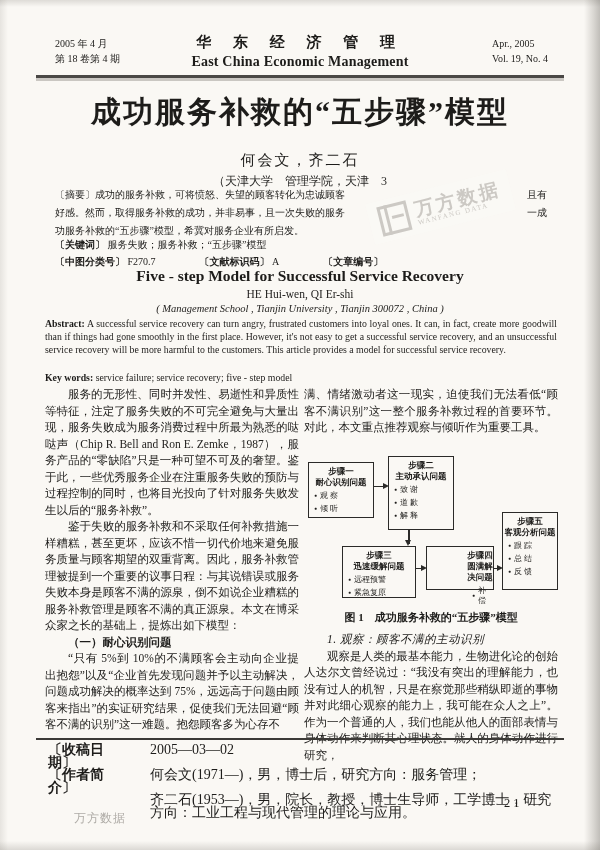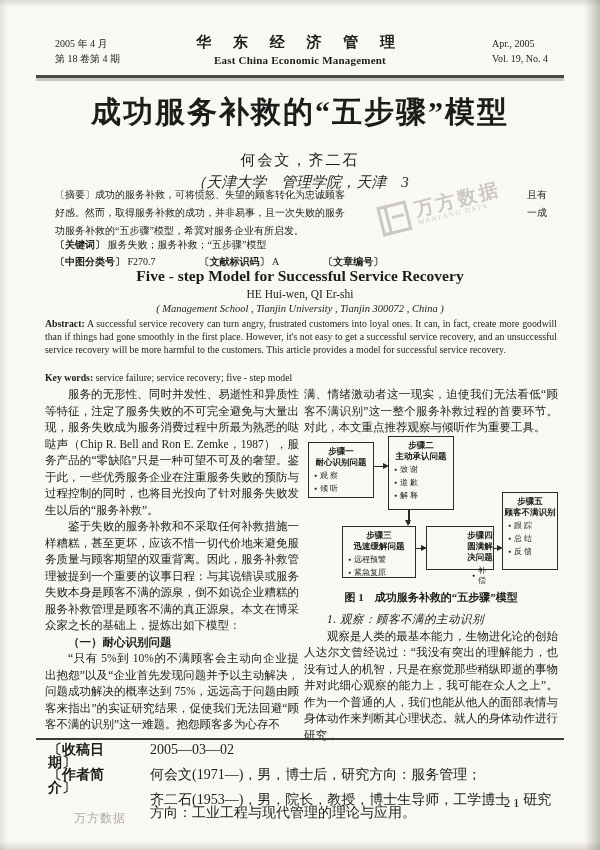--- a/index.html
+++ b/index.html
@@ -14,28 +14,28 @@
   .edge-bottom{position:absolute;bottom:0;left:0;right:0;height:9px;
     background:linear-gradient(0deg,rgba(110,106,98,.22),rgba(0,0,0,0));}
   .edge-left{position:absolute;top:0;left:0;width:8px;height:100%;
     background:linear-gradient(90deg,rgba(110,106,98,.14),rgba(0,0,0,0));}
 
   .abs{position:absolute;}
   
   .mh-left{left:55px;top:36px;font-size:10px;line-height:15px;}
   .mh-center{left:0;right:0;top:33px;text-align:center;}
   .mh-cn{font-size:15px;font-weight:bold;letter-spacing:9px;}
-  .mh-en{font-size:11px;font-weight:bold;margin-top:2px;letter-spacing:.2px;}
+  .mh-en{font-size:14px;font-weight:bold;margin-top:2px;letter-spacing:.2px;}
   .mh-right{right:52px;top:36px;font-size:10px;line-height:15px;text-align:left;}
   .hdr-rule{left:36px;right:36px;top:75px;height:2.5px;background:#4a4845;
     box-shadow:0 3px 0 rgba(130,126,120,.4);}
 
   .title-cn{left:0;right:0;top:92px;text-align:center;font-size:30px;font-weight:bold;letter-spacing:2px;}
   .authors-cn{left:0;right:0;top:151px;text-align:center;font-size:15px;letter-spacing:2px;}
-  .affil-cn{left:0;right:0;top:173px;text-align:center;font-size:15px;color:#2a2927;font-style:italic;}
+  .affil-cn{left:0;right:0;top:173px;text-align:center;font-size:12px;color:#2a2927;}
 
   .abs-line{left:55px;width:492px;display:flex;justify-content:space-between;font-size:10px;line-height:13px;}
   .kw-line{left:55px;top:238px;font-size:10px;}
   .meta-line{left:55px;top:255px;font-size:10px;display:flex;gap:44px;}
   .blab{font-weight:bold;}
 
   .en-title{left:0;right:0;top:267px;text-align:center;font-size:15.5px;font-weight:bold;}
   .en-authors{left:0;right:0;top:288px;text-align:center;font-size:11.5px;}
   .en-affil{left:0;right:0;top:303px;text-align:center;font-size:10.5px;font-style:italic;}
   .en-abstract{left:45px;width:512px;top:317px;font-size:9.8px;line-height:13.2px;text-align:justify;}
@@ -43,21 +43,21 @@
 
   .col{top:386px;width:254px;font-size:11.5px;line-height:16.5px;text-align:justify;}
   .col-left{left:45px;}
   .col-right{left:304px;}
   .col p{margin:0;}
   .ind{text-indent:2em;}
   .h-cn{font-weight:bold;text-indent:2em;margin:0;}
   .h-kai{font-style:italic;text-indent:2em;margin:4px 0 2px 0;letter-spacing:.5px;}
 
   
-  .fig{position:relative;height:148px;margin-top:0;}
+  .fig{position:relative;height:148px;margin-top:20px;}
   .fb{position:absolute;border:1.3px solid #2b2a28;box-sizing:border-box;
     font-size:8.5px;line-height:11px;text-align:center;padding-top:3px;background:rgba(250,248,244,.6);}
   .fb-t{font-weight:bold;}
   .fb-s{font-weight:bold;}
   .bl{display:flex;align-items:center;gap:3px;padding-left:5px;margin-top:3px;
     font-size:8px;text-align:left;line-height:10px;}
   .dot{font-size:5px;line-height:10px;}
   .ar-h{position:absolute;height:1.6px;background:#2b2a28;}
   .ar-h::after{content:"";position:absolute;right:-2px;top:-2.6px;width:0;height:0;
     border-left:6px solid #2b2a28;border-top:3.5px solid transparent;border-bottom:3.5px solid transparent;}
@@ -216,21 +216,21 @@
         <div class="fb-t">步骤四</div>
         <div class="fb-s">圆满解决问题</div>
         <div class="bl">
             <span class="dot">●</span>
             <span>补 偿</span>
           </div>
       </div>
 
       <div class="fb" style="left:198px;top:56px;width:56px;height:78px;">
         <div class="fb-t">步骤五</div>
-        <div class="fb-s">顾客不满识别</div>
+        <div class="fb-s">客观分析问题</div>
         <div class="bl">
             <span class="dot">●</span>
             <span>跟 踪</span>
           </div>
         <div class="bl">
             <span class="dot">●</span>
             <span>总 结</span>
           </div>
         <div class="bl">
             <span class="dot">●</span>

